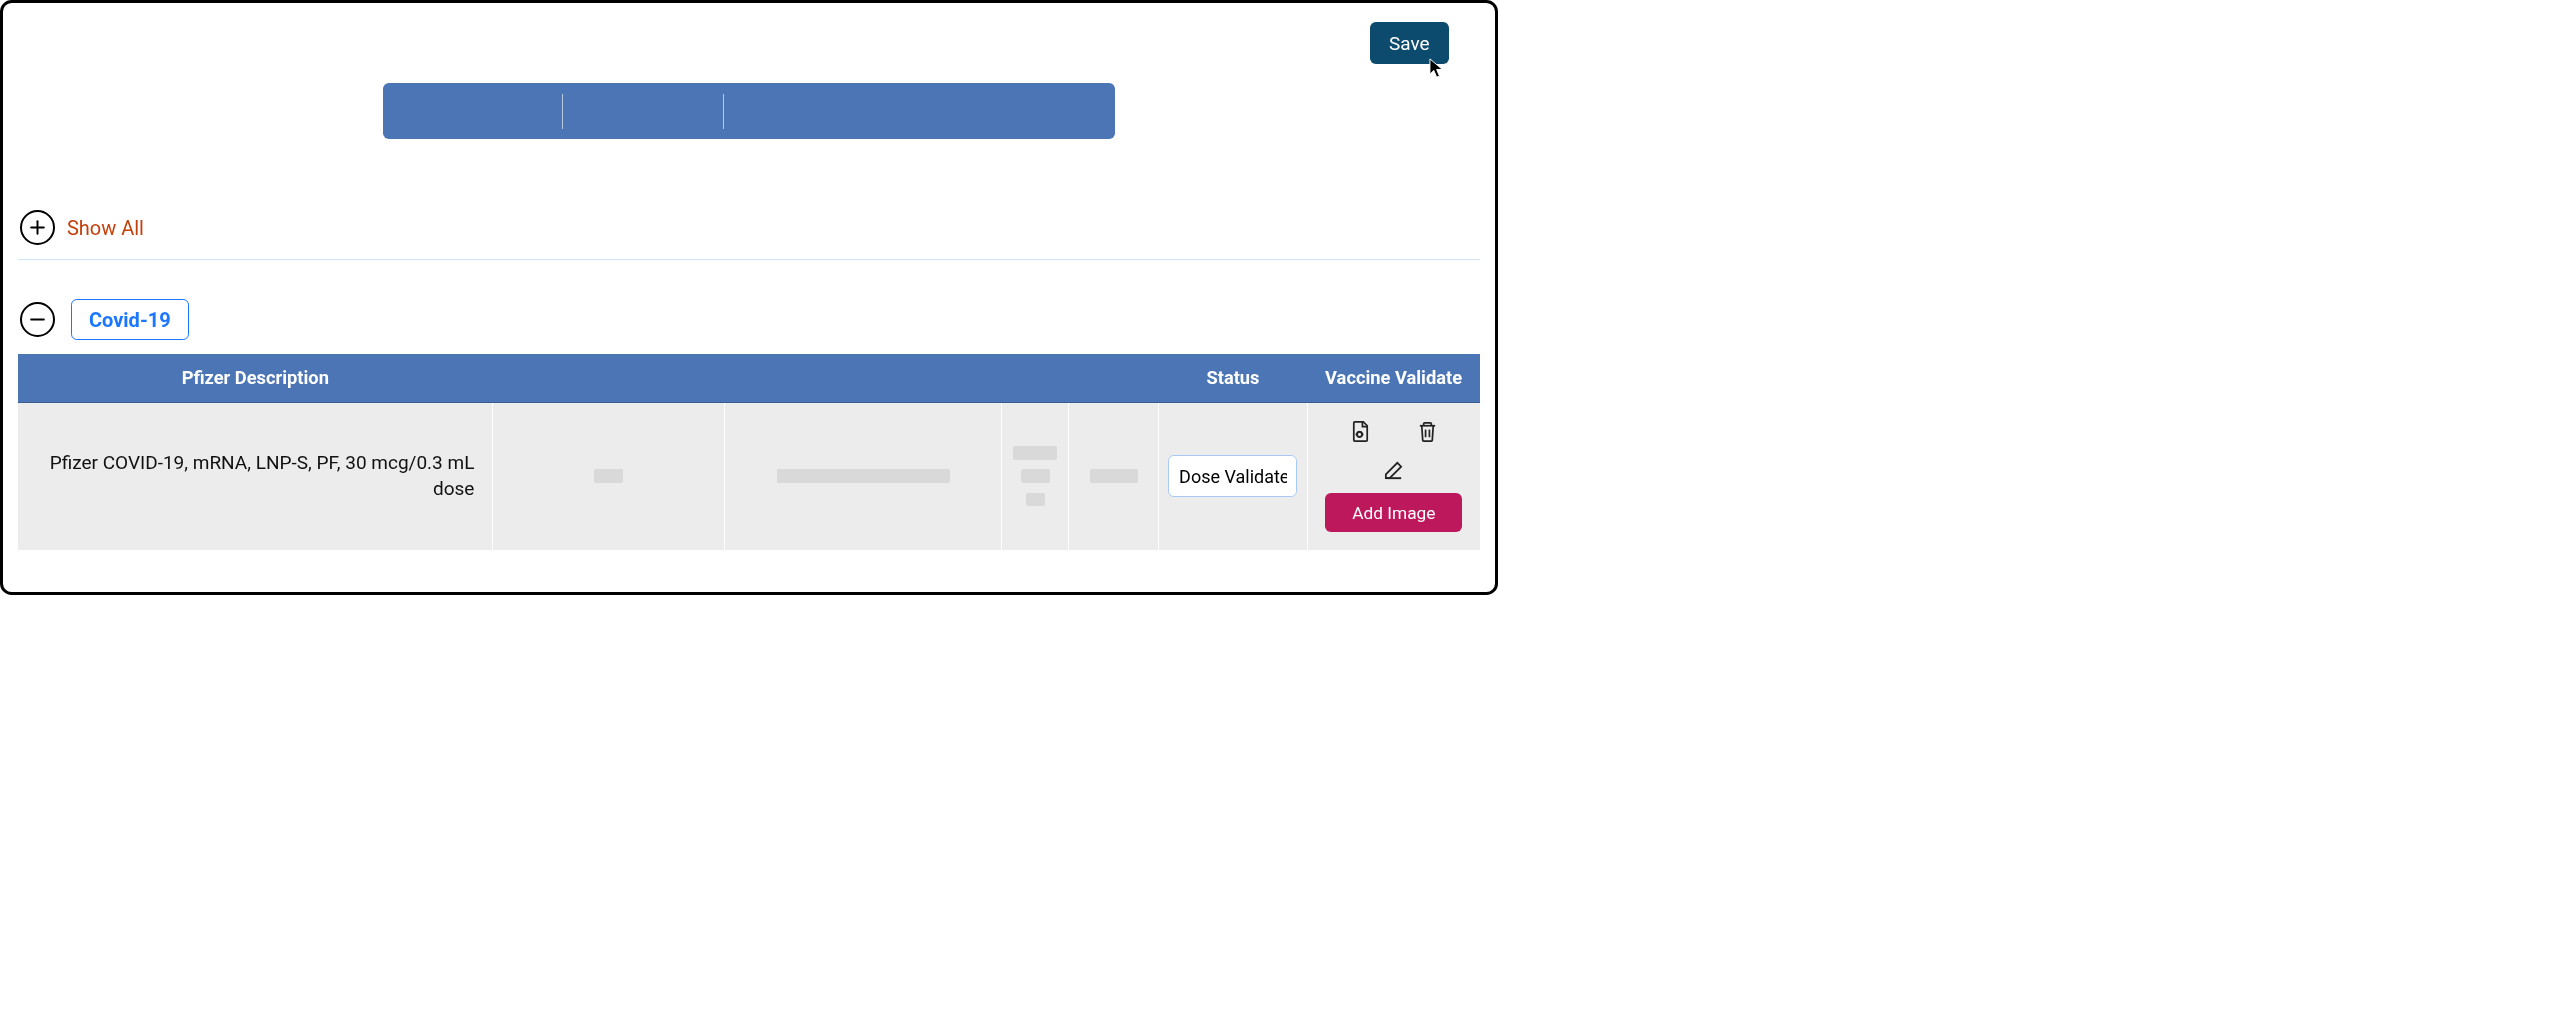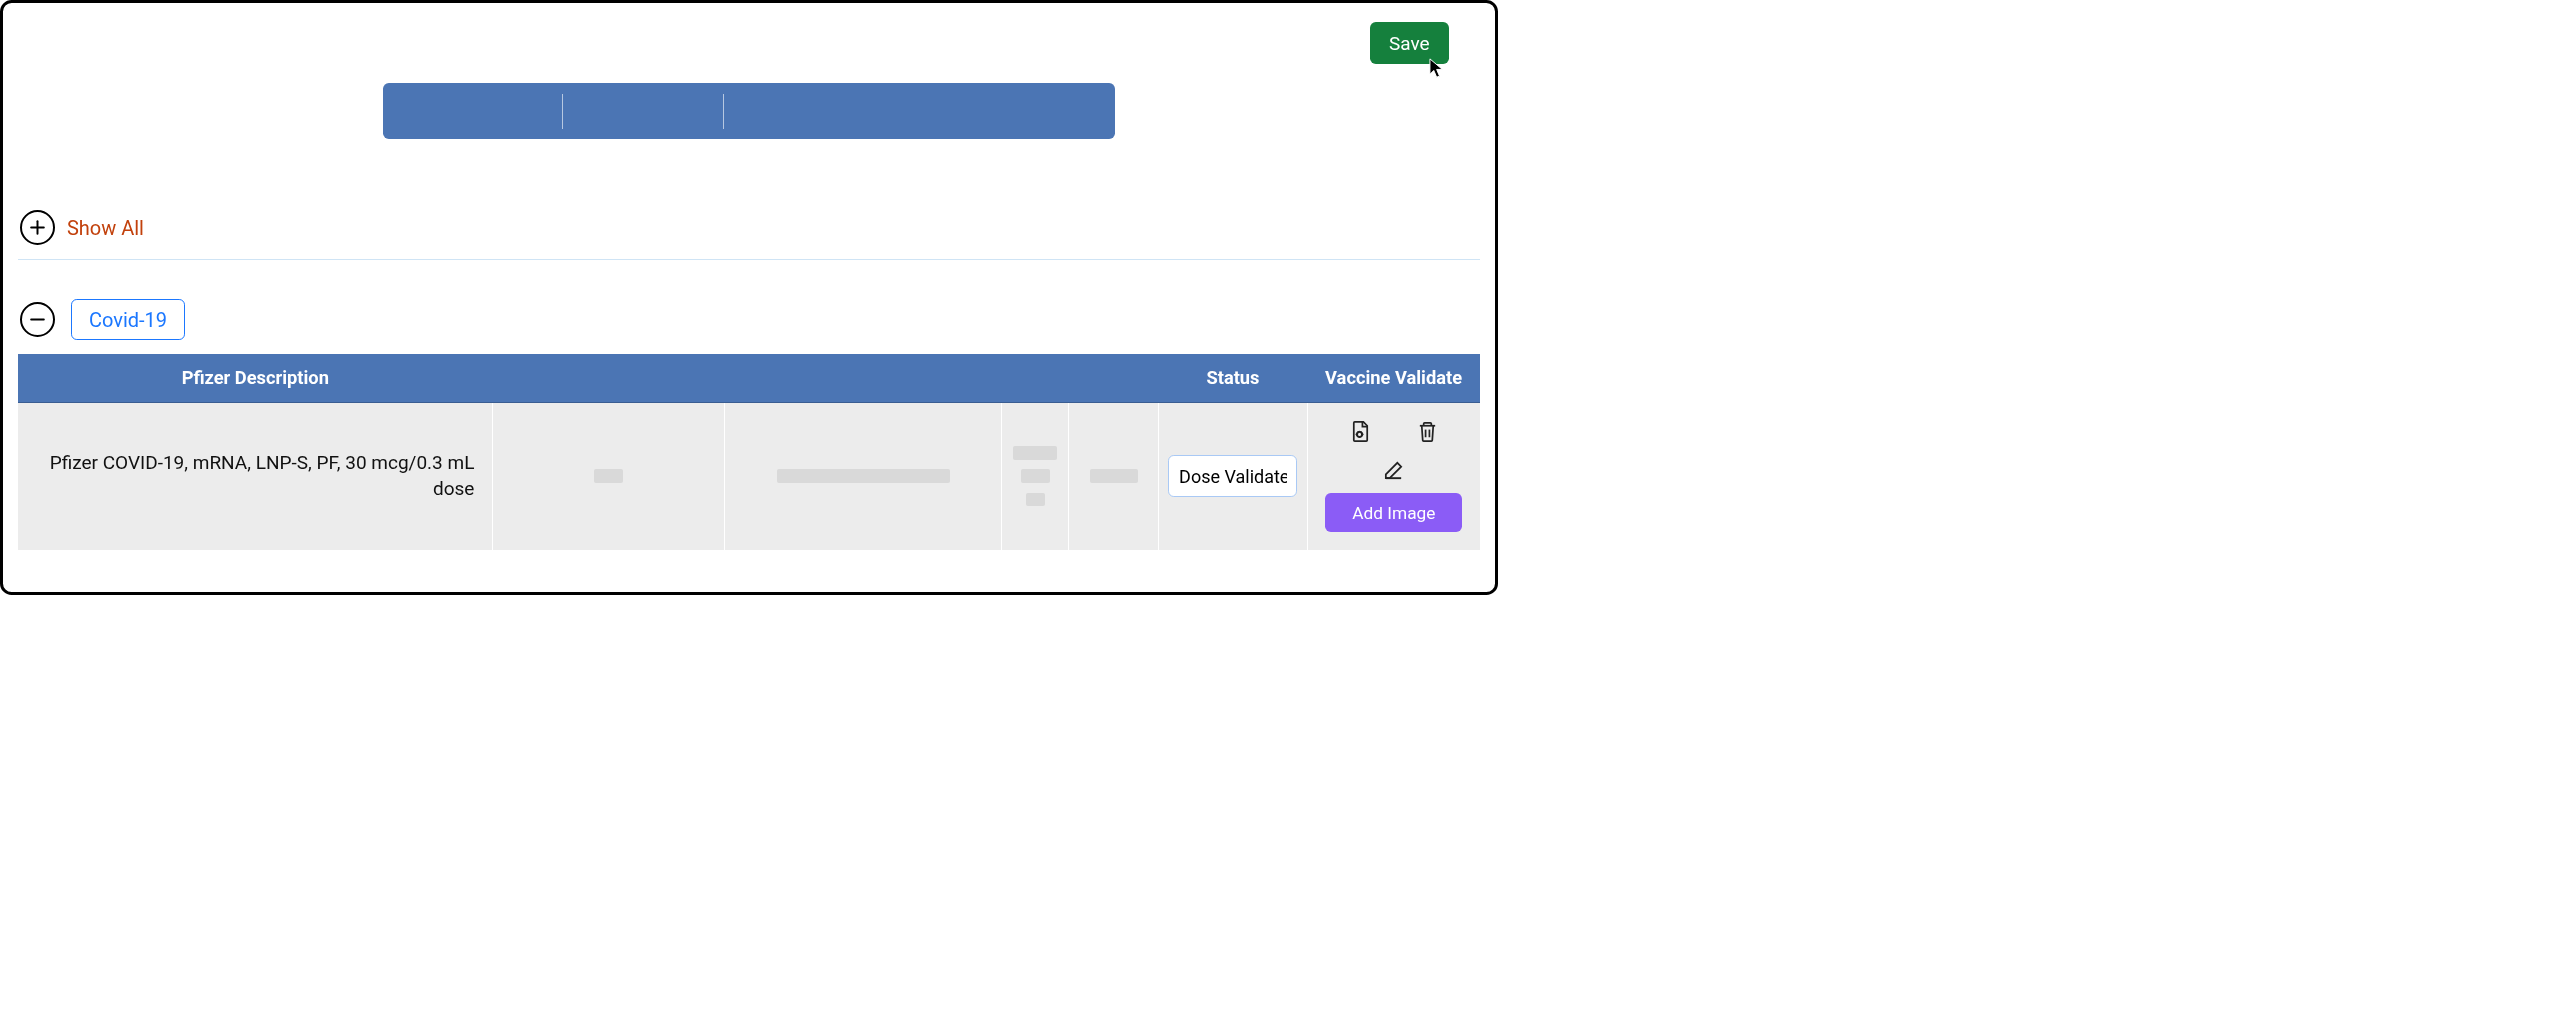--- a/index.html
+++ b/index.html
@@ -23,21 +23,21 @@
       display: flex;
       flex-direction: column;
     }
     .top-row {
       display: flex;
       justify-content: flex-end;
       padding-right: 31px;
       padding-top: 3.9px;
     }
     .save-btn {
-      background: #15803d;
+      background: #0c4a6e;
       color: #fff;
       border: none;
       border-radius: 5.8px;
       padding: 9.6px 19px;
       font-size: 19px;
       cursor: pointer;
       font-family: inherit;
     }
     .banner-row {
       display: flex;
@@ -97,21 +97,21 @@
       gap: 15.4px;
       padding: 39px 1.9px 13.5px 1.9px;
     }
     .covid-pill {
       border: 1.9px solid #1b77ff;
       color: #1b77ff;
       background: #fff;
       border-radius: 5.8px;
       padding: 7.7px 17.3px;
       font-size: 20px;
-      font-weight: 400;
+      font-weight: 700;
       cursor: pointer;
       font-family: inherit;
     }
     .table {
       width: 100%;
       border-collapse: collapse;
     }
     .thead-row {
       background: #4b75b4;
       color: #fff;
@@ -193,21 +193,21 @@
       padding: 0;
       display: flex;
       align-items: center;
       justify-content: center;
     }
     .icon-btn svg {
       width: 23px;
       height: 23px;
     }
     .add-image-btn {
-      background: #8b5cf6;
+      background: #be185d;
       color: #fff;
       border: none;
       border-radius: 5.8px;
       padding: 9.6px 27px;
       font-size: 17.3px;
       cursor: pointer;
       font-family: inherit;
     }
     .cursor {
       position: absolute;

